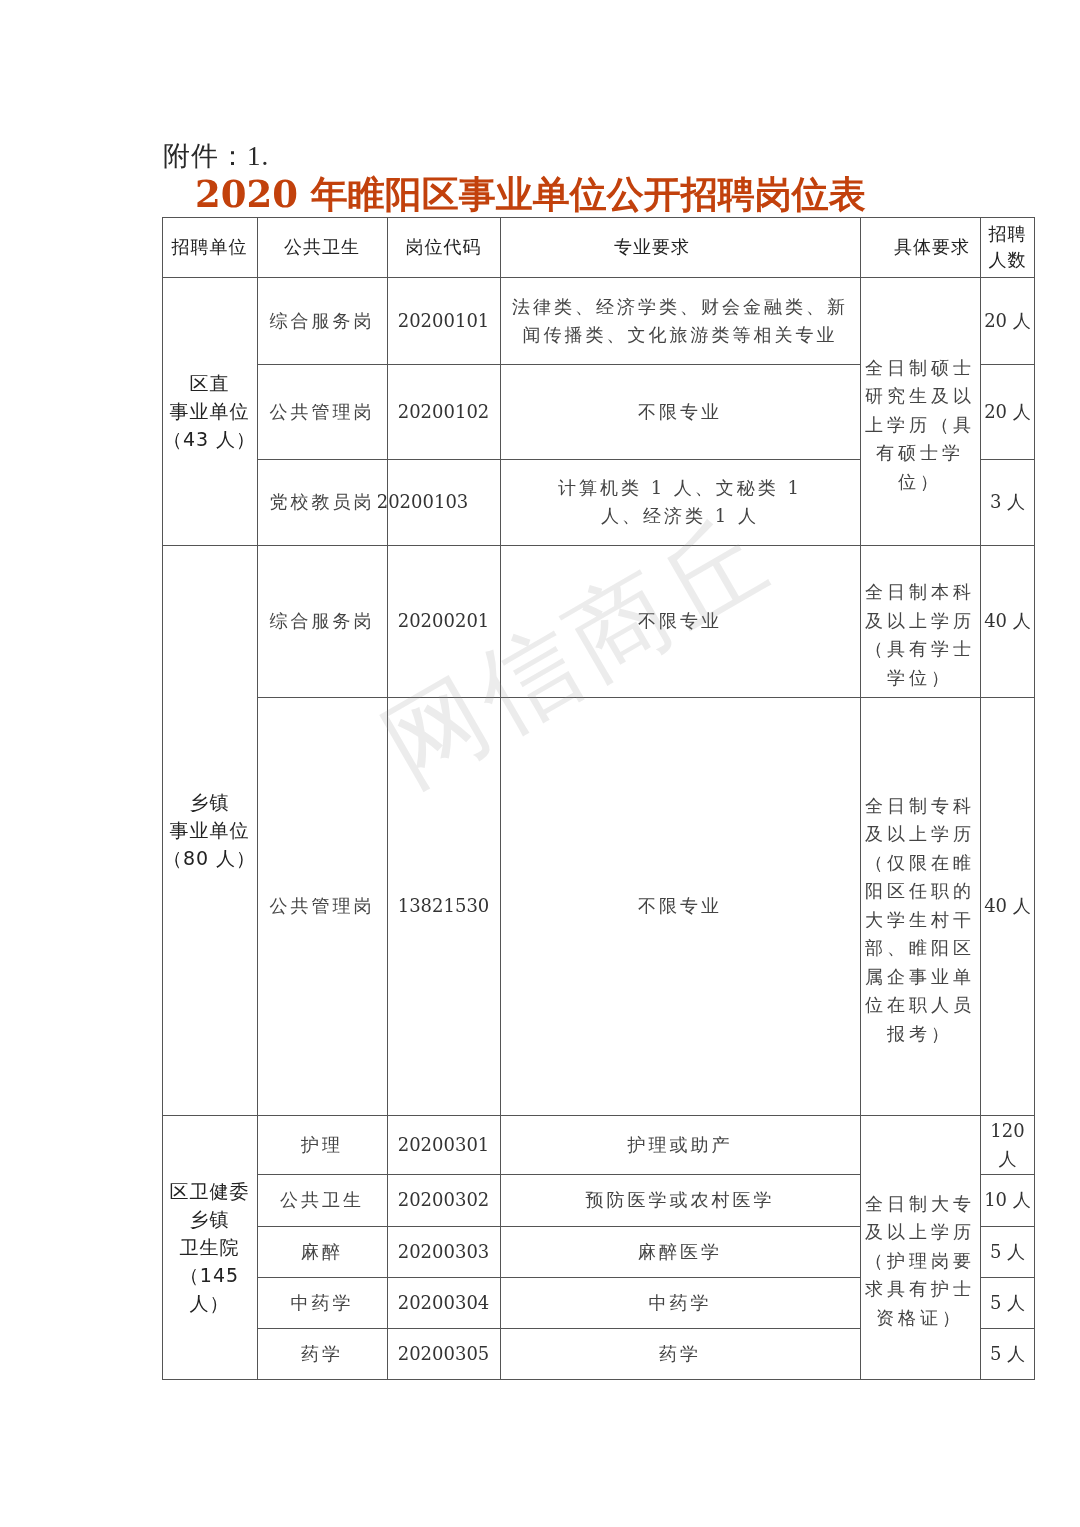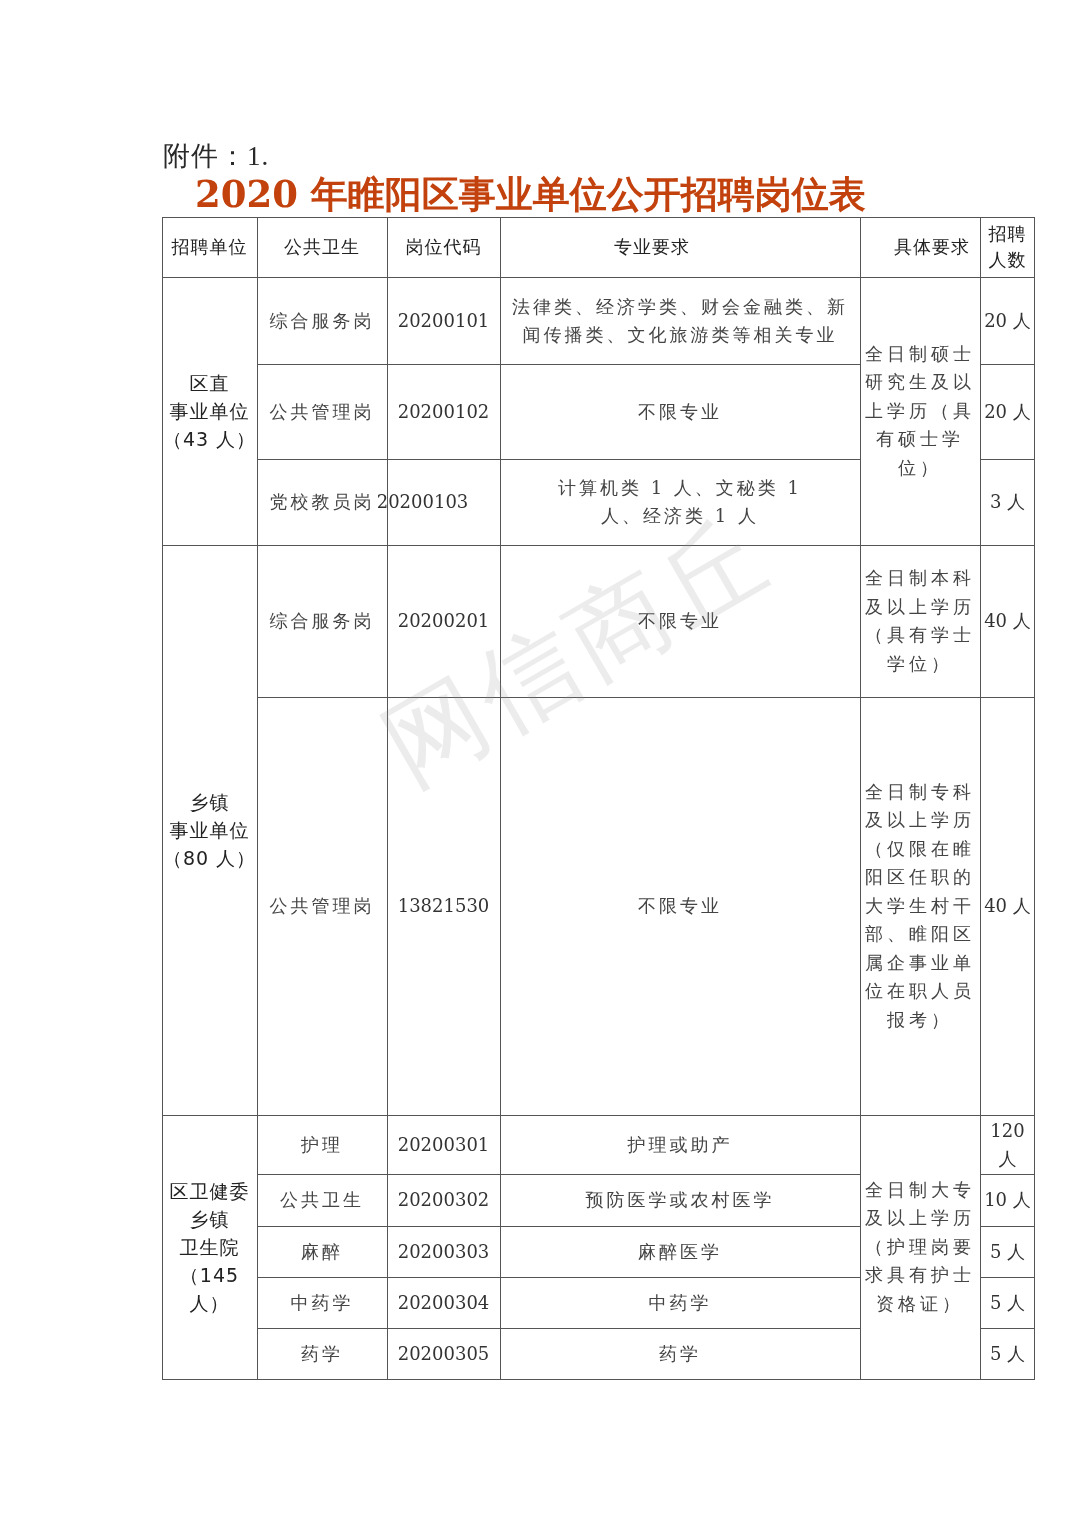--- a/index.html
+++ b/index.html
@@ -30,21 +30,21 @@
   .cell {
     position:absolute; box-sizing:border-box;
     display:flex; align-items:center; justify-content:center;
     text-align:center; font-size:18px; color:#444;
     letter-spacing:3px; line-height:28px;
   }
   .cell span { display:block; }
   .hdr { font-family:"DejaVu Sans","Liberation Sans",sans-serif; font-size:18px; color:#222; letter-spacing:1px; line-height:26px;}
   .unit { font-family:"DejaVu Sans","Liberation Sans",sans-serif; font-size:19px; color:#222; letter-spacing:1px; line-height:28px;}
   .num { letter-spacing:0px; font-size:18px; color:#333; }
-  .req { padding:0 4px; letter-spacing:4px; line-height:28.5px; }
+  .req { padding:0 4px; letter-spacing:4px; line-height:28.5px;margin-top:14px; }
   .major { padding:0 8px; }
   .hl, .vl { position:absolute; background:#555; }
   .hl { height:1px; }
   .vl { width:1px; }
 </style>
 </head>
 <body>
 
 <div class="attachment">附件：1.</div>
 <div class="title">2020 年睢阳区事业单位公开招聘岗位表</div>

